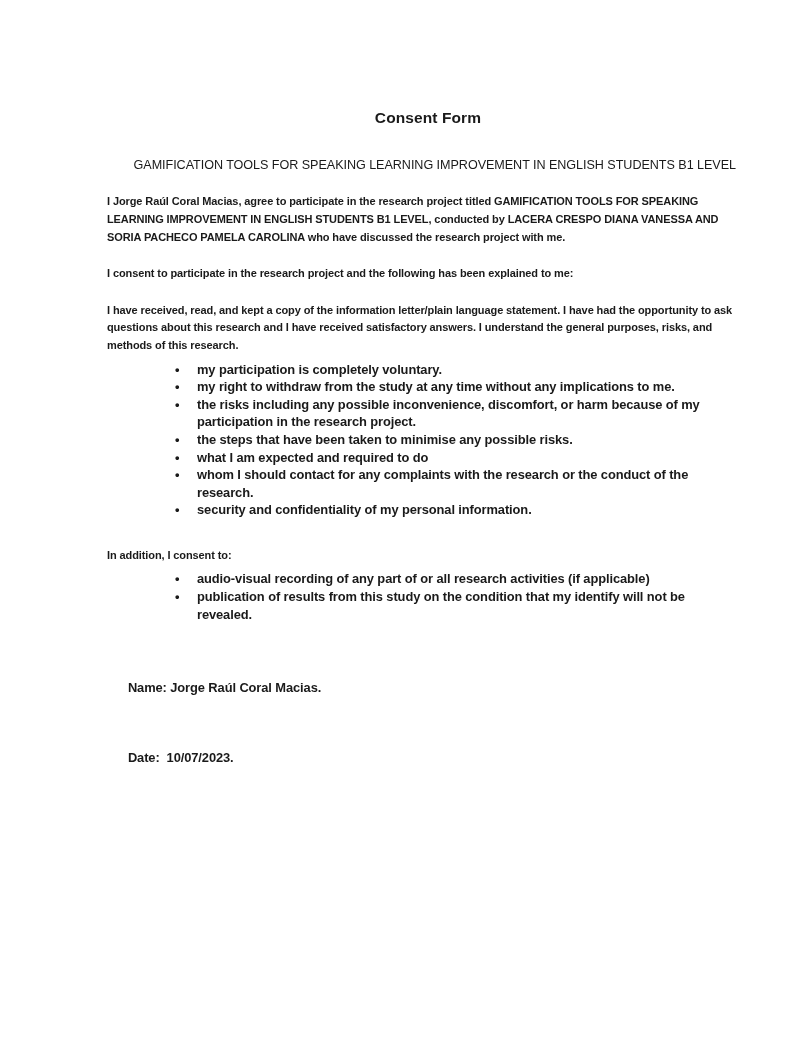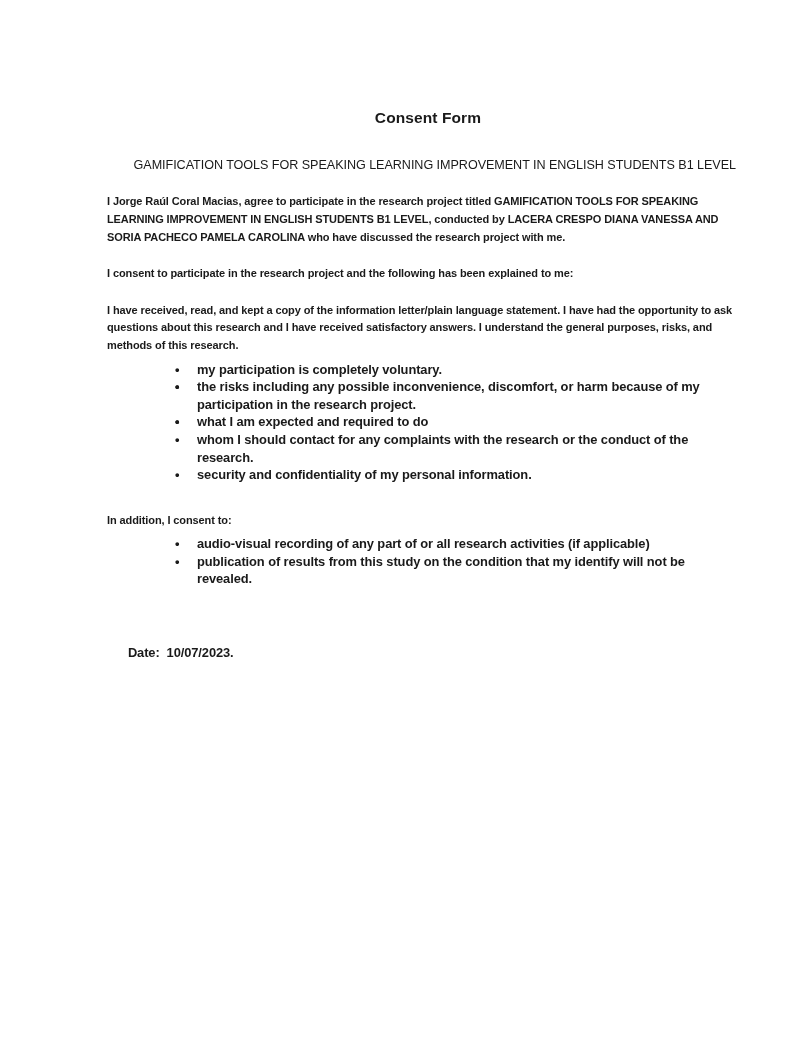--- a/index.html
+++ b/index.html
@@ -120,27 +120,29 @@
 
   <p class="para">I have received, read, and kept a copy of the information letter/plain language statement. I have had the opportunity to ask questions about this research and I have received satisfactory answers. I understand the general purposes, risks, and methods of this research.</p>
 
   <ul class="bullet-list after-intro">
     <li>
       <span class="bullet-dot">•</span>
       <span>my participation is completely voluntary.</span>
     </li>
     <li>
       <span class="bullet-dot">•</span>
+      <span>my right to withdraw from the study at any time without any implications to me.</span>
     </li>
     <li>
       <span class="bullet-dot">•</span>
       <span>the risks including any possible inconvenience, discomfort, or harm because of my participation in the research project.</span>
     </li>
     <li>
       <span class="bullet-dot">•</span>
+      <span>the steps that have been taken to minimise any possible risks.</span>
     </li>
     <li>
       <span class="bullet-dot">•</span>
       <span>what I am expected and required to do</span>
     </li>
     <li>
       <span class="bullet-dot">•</span>
       <span>whom I should contact for any complaints with the research or the conduct of the research.</span>
     </li>
     <li>
@@ -157,17 +159,20 @@
       <span>audio-visual recording of any part of or all research activities (if applicable)</span>
     </li>
     <li>
       <span class="bullet-dot">•</span>
       <span>publication of results from this study on the condition that my identify will not be revealed.</span>
     </li>
   </ul>
 
   <div class="sig-block">
     <p class="sig-line">
+      <span class="label-strong">Name:</span><span> Jorge Raúl Coral Macias.</span>
+    </p>
+    <p class="sig-line">
       <span class="label-strong">Date:</span><span>  10/07/2023.</span>
     </p>
   </div>
 
 </div>
 
 </body></html>

